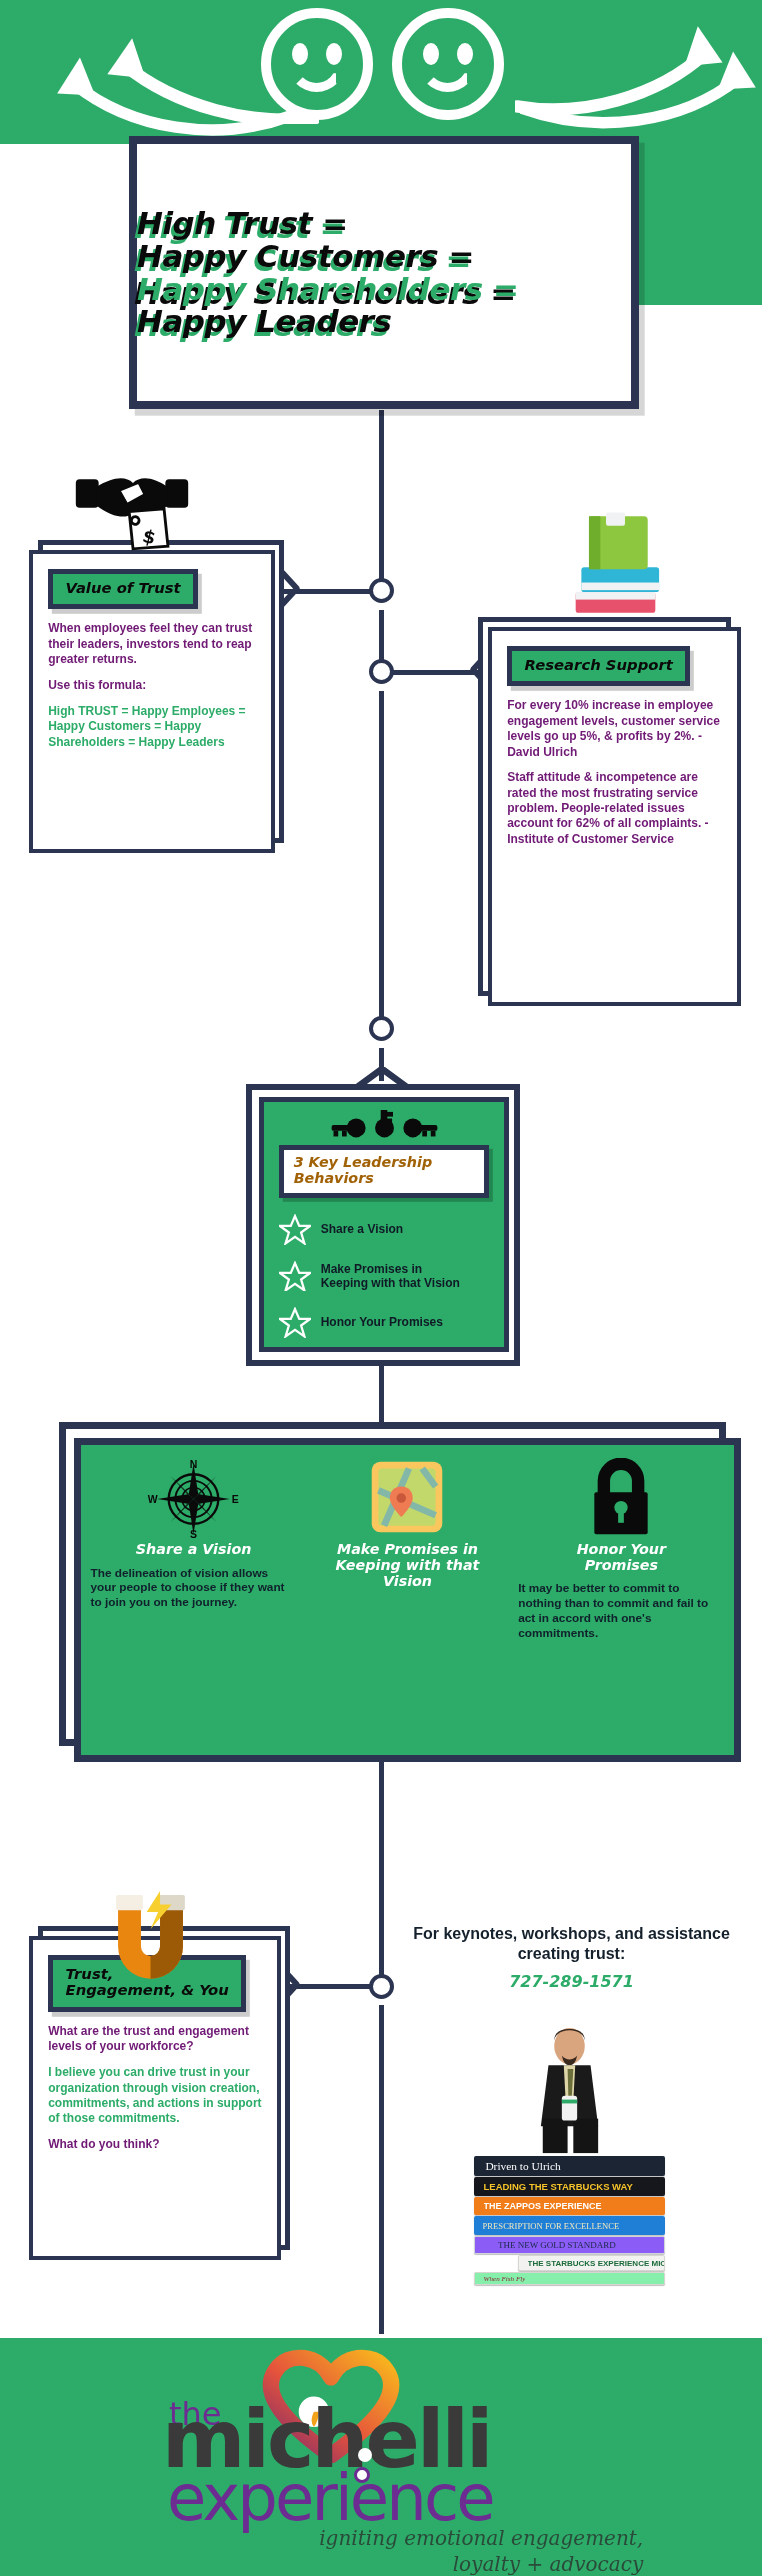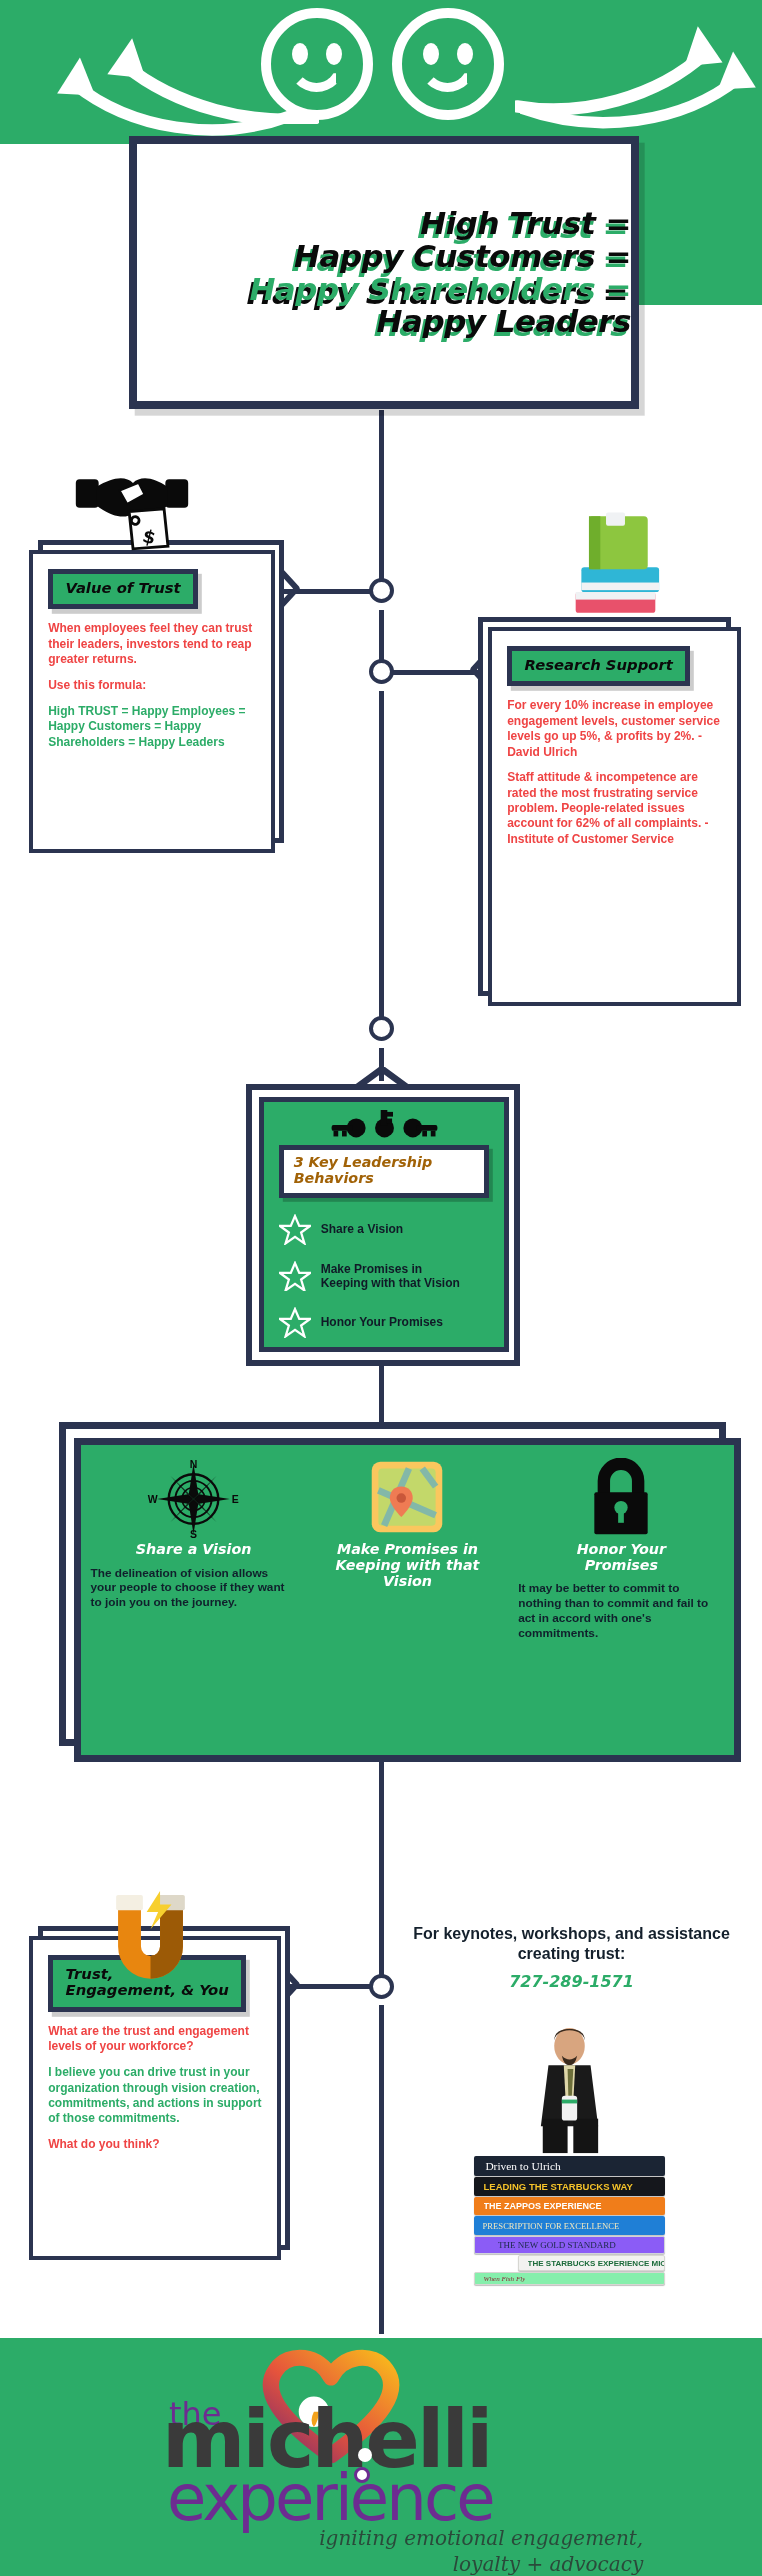--- a/index.html
+++ b/index.html
@@ -40,21 +40,21 @@
     border-left-color:transparent; border-right-color:transparent;
     border-radius:0 0 57px 57px;
   }
   .arrow-svg { position:absolute; }
 
   
   .title-box {
     position:absolute; left:129px; top:136px; width:510px; height:273px;
     background:#ffffff; border:8.6px solid #2B3450;
     box-shadow: 5.7px 6.7px 0 rgba(0,0,0,0.16);
-    display:flex; flex-direction:column; align-items:flex-end; justify-content:center;
+    display:flex; flex-direction:column; align-items:flex-start; justify-content:center;
     z-index:6;
   }
   .title-box .tline {
     font-family:"DejaVu Sans", sans-serif;
     font-weight:bold; font-style:italic;
     font-size:31px; line-height:1.06; letter-spacing:-0.5px;
     white-space:nowrap; text-align:center;
   }
   .title-box .tline.dark { color:#0a0a0a; text-shadow: -2.9px 3.8px 0 #2CAC68; }
   .title-box .tline.green { color:#2CAC68; text-shadow: -2.9px 3.8px 0 #0a0a0a; }
@@ -84,21 +84,21 @@
     display:inline-block; padding:5.7px 12.4px 7.6px 12.4px;
     margin-bottom:12.4px;
   }
   .chip-label {
     font-family:"DejaVu Sans", sans-serif;
     font-weight:bold; font-style:italic; font-size:14.8px;
     color:#0a0a0a; line-height:1.12; white-space:pre-line;
   }
   .body-txt {
     font-family:"Liberation Sans", sans-serif;
-    font-weight:bold; font-size:12px; line-height:1.28; color:#ef4444;
+    font-weight:bold; font-size:12px; line-height:1.28; color:#701a75;
     margin-bottom:10.5px;
   }
   .body-txt.green { color:#2CAC68; }
   .body-txt:last-child { margin-bottom:0; }
 
   
   .green-card-outer {
     position:absolute; border:6.7px solid #2B3450; background:#fff; z-index:5;
   }
   .green-card-inner {

